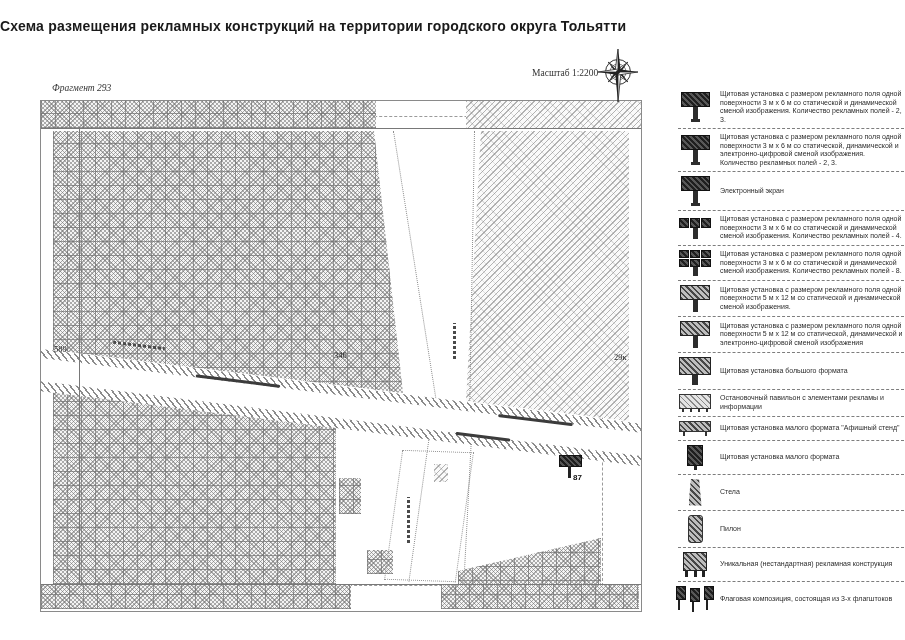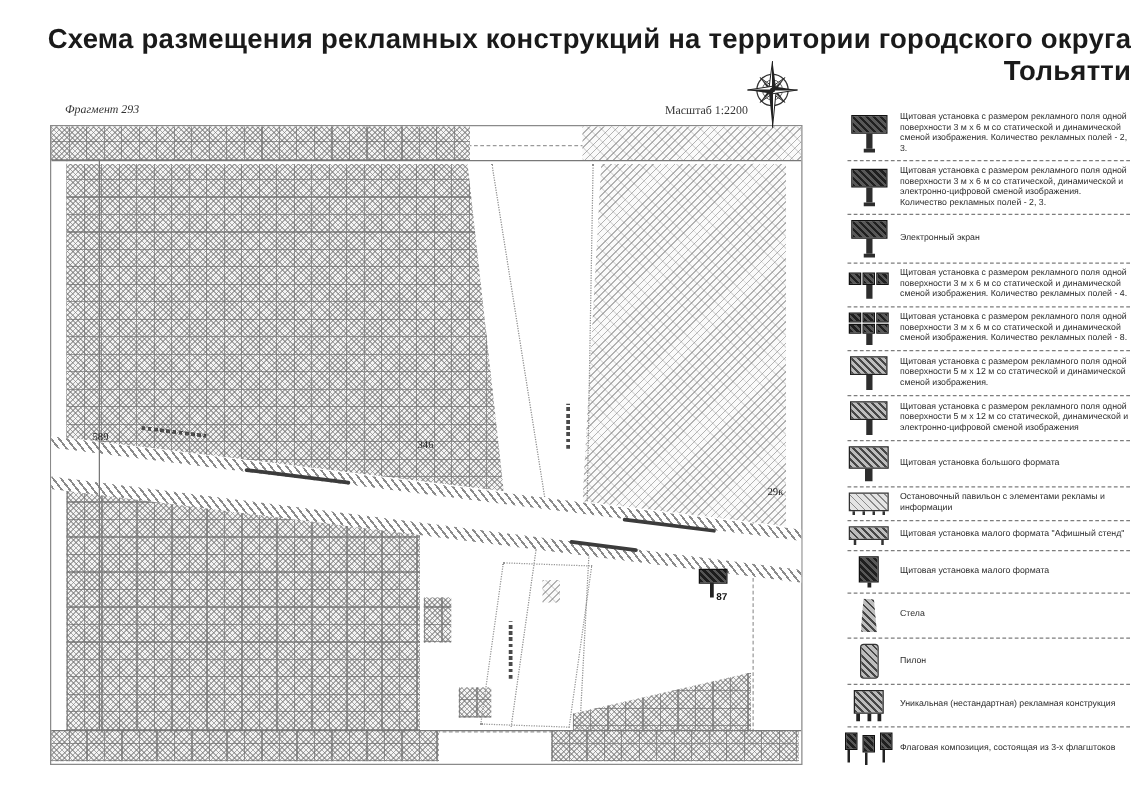--- a/index.html
+++ b/index.html
@@ -1,26 +1,26 @@
 <!DOCTYPE html>
 <html><head>
 <meta charset="utf-8">
 <style>
   html,body{margin:0;padding:0;}
   body{
     width:905px;height:640px;position:relative;overflow:hidden;
     background:#ffffff;font-family:"Liberation Sans", sans-serif;color:#1a1a1a;
   }
   .page-title{
-    position:absolute;top:18px;left:0;width:905px;text-align:right;
-    font-size:22px;font-weight:bold;letter-spacing:.2px;
+    position:absolute;top:18px;left:0;width:905px;text-align:left;
+    font-size:14px;font-weight:bold;letter-spacing:.2px;
   }
   .map-caption{position:absolute;font-family:"Liberation Serif", serif;font-size:9.5px;color:#333;}
   #fragment-label{left:52px;top:83px;font-style:italic;}
-  #scale-label{left:532px;top:84px;}
+  #scale-label{left:532px;top:68px;}
   .compass{position:absolute;left:594px;top:46px;z-index:8;}
 
   
   .map-frame{
     position:absolute;left:40px;top:100px;width:600px;height:510px;
     border:1px solid #8a8a8a;background:#fff;overflow:hidden;
   }
   .map-frame *{position:absolute;}
   .pat-grid{
     background-color:#f4f4f4;
@@ -176,23 +176,23 @@
   <div class="dotline-v z3" style="left:352px;top:30px;height:272px;transform:rotate(-9deg);"></div>
   <div class="dotline-v z3" style="left:433px;top:30px;height:270px;transform:rotate(1deg);"></div>
   <div class="dotline-v z3" style="left:388px;top:334px;height:148px;transform:rotate(8deg);"></div>
   <div class="dotline-v z3" style="left:430px;top:336px;height:146px;transform:rotate(3deg);"></div>
   <div class="parcel-outline" style="left:352px;top:350px;width:70px;height:128px;transform:skewX(-6deg) rotate(2deg);"></div>
 
   <div class="street-mark" style="left:72px;top:243px;width:52px;height:3px;transform:rotate(7deg);"></div>
   <div class="street-mark vert" style="left:412px;top:222px;width:3px;height:36px;"></div>
   <div class="street-mark vert" style="left:366px;top:396px;width:3px;height:46px;"></div>
 
-  <div class="map-label" style="left:13px;top:243px;margin-left:20px;">589</div>
+  <div class="map-label" style="left:13px;top:243px;">589</div>
   <div class="map-label" style="left:293px;top:249px;">346</div>
-  <div class="map-label" style="left:573px;top:251px;margin-top:36px;">29к</div>
+  <div class="map-label" style="left:573px;top:251px;">29к</div>
 
   <div class="map-marker">
     <div class="mpanel"></div>
     <div class="mpole"></div>
     <div class="mlabel">87</div>
   </div>
 </div>
 
 <div class="legend">
 

